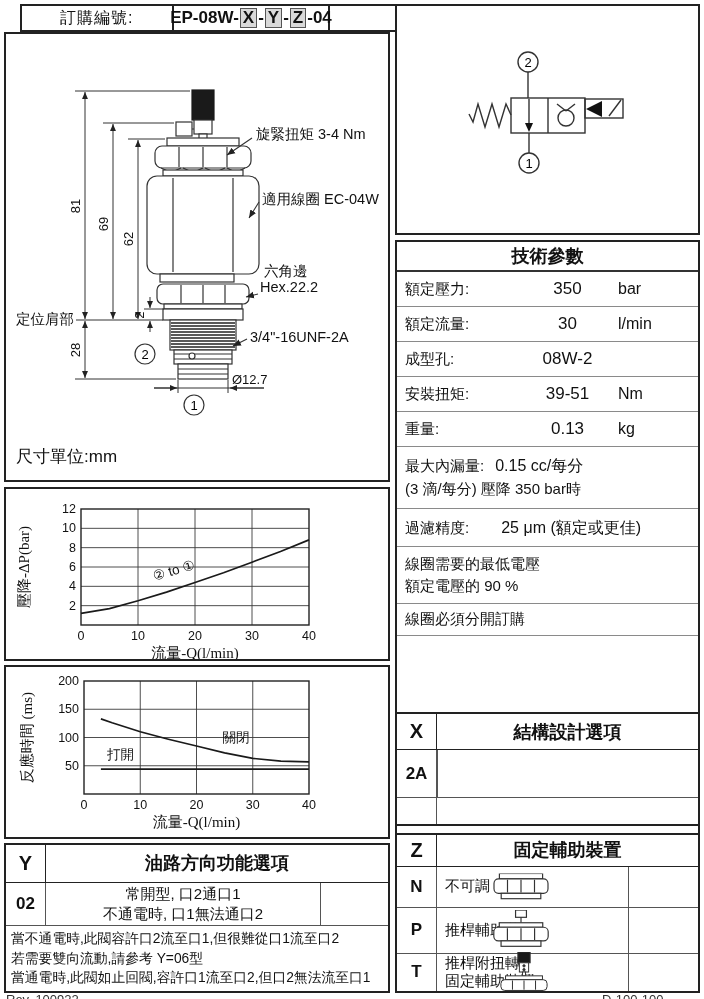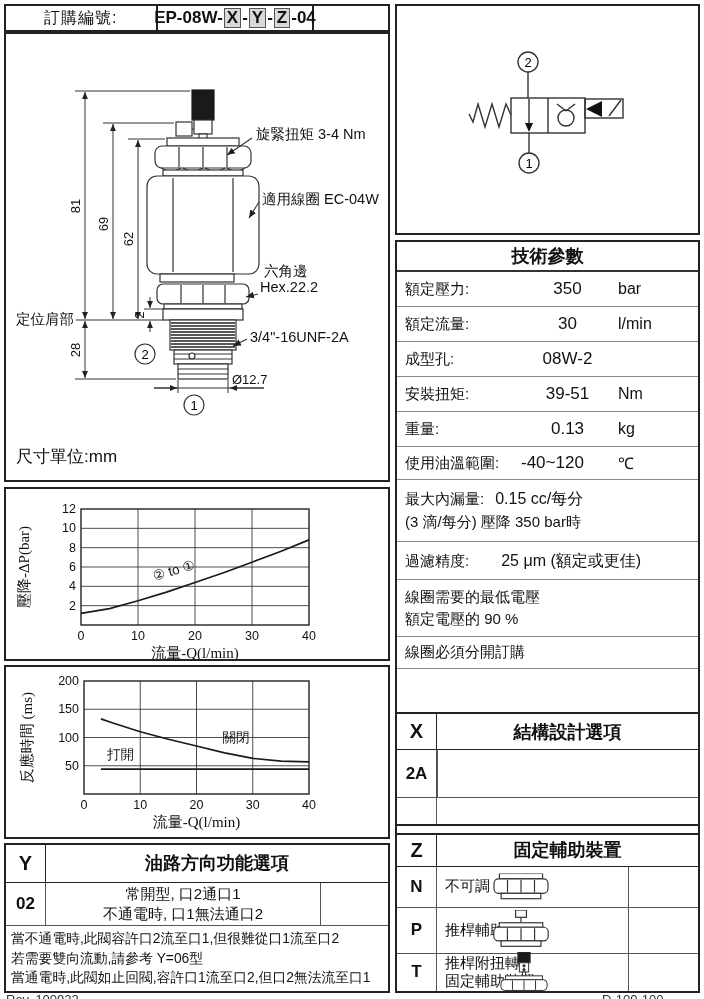--- a/index.html
+++ b/index.html
@@ -1,20 +1,20 @@
 <!DOCTYPE html>
 <html><head>
 <meta charset="utf-8">
 <style>
   *{margin:0;padding:0;box-sizing:border-box}
   html,body{width:704px;height:999px}
   body{position:relative;background:#fff;font-family:"Liberation Sans",sans-serif;color:#111;overflow:hidden}
   .box{position:absolute;border:2px solid #222;background:#fff}
   
-  #order-box{left:4px;top:4px;width:386px;height:28px;display:flex;align-items:center}
+  #order-box{left:20px;top:4px;width:386px;height:28px;display:flex;align-items:center}
   .order-label{position:absolute;left:38px;font-size:16px;letter-spacing:1px}
   .code-wrap{position:absolute;left:150px;top:0;height:100%;width:158px;border-left:2px solid #222;border-right:2px solid #222;display:flex;align-items:center;justify-content:center;font-weight:bold;font-size:17px;white-space:nowrap}
   .codebox{display:inline-block;border:1px solid #555;background:#d9d9d9;padding:0 2px;margin:0 1px;line-height:1.05}
   
   #drawing-box{left:4px;top:32px;width:386px;height:450px}
   .unit-note{position:absolute;left:10px;bottom:12px;font-size:17px}
   .dwg-label{font-size:14.5px;fill:#111}
   .dim-num{font-size:13px;fill:#111}
   
   #chart1-box{left:4px;top:487px;width:386px;height:174px}
@@ -283,25 +283,20 @@
   <div class="tech-row" style="height:35px">
     <span class="tl">安裝扭矩:</span>
       <span class="tv">39-51</span>
       <span class="tu">Nm</span>
   </div>
   <div class="tech-row" style="height:35px">
     <span class="tl">重量:</span>
       <span class="tv">0.13</span>
       <span class="tu">kg</span>
   </div>
-  <div class="tech-row" style="height:33px">
-    <span class="tl">使用油溫範圍:</span>
-      <span class="tv" style="text-align:left;padding-left:4px">-40~120</span>
-      <span class="tu">℃</span>
-  </div>
   <div class="tech-note" style="height:62px">
     <div><span>最大內漏量:</span><span style="margin-left:11px;font-size:16px">0.15 cc/每分</span></div>
     <div>(3 滴/每分) 壓降 350 bar時</div>
   </div>
   <div class="tech-note" style="height:38px">
     <div><span>過濾精度:</span><span style="margin-left:32px;font-size:16px">25 μm (額定或更佳)</span></div>
   </div>
   <div class="tech-note" style="height:57px">
     <div>線圈需要的最低電壓</div>
     <div>額定電壓的 90 %</div>

